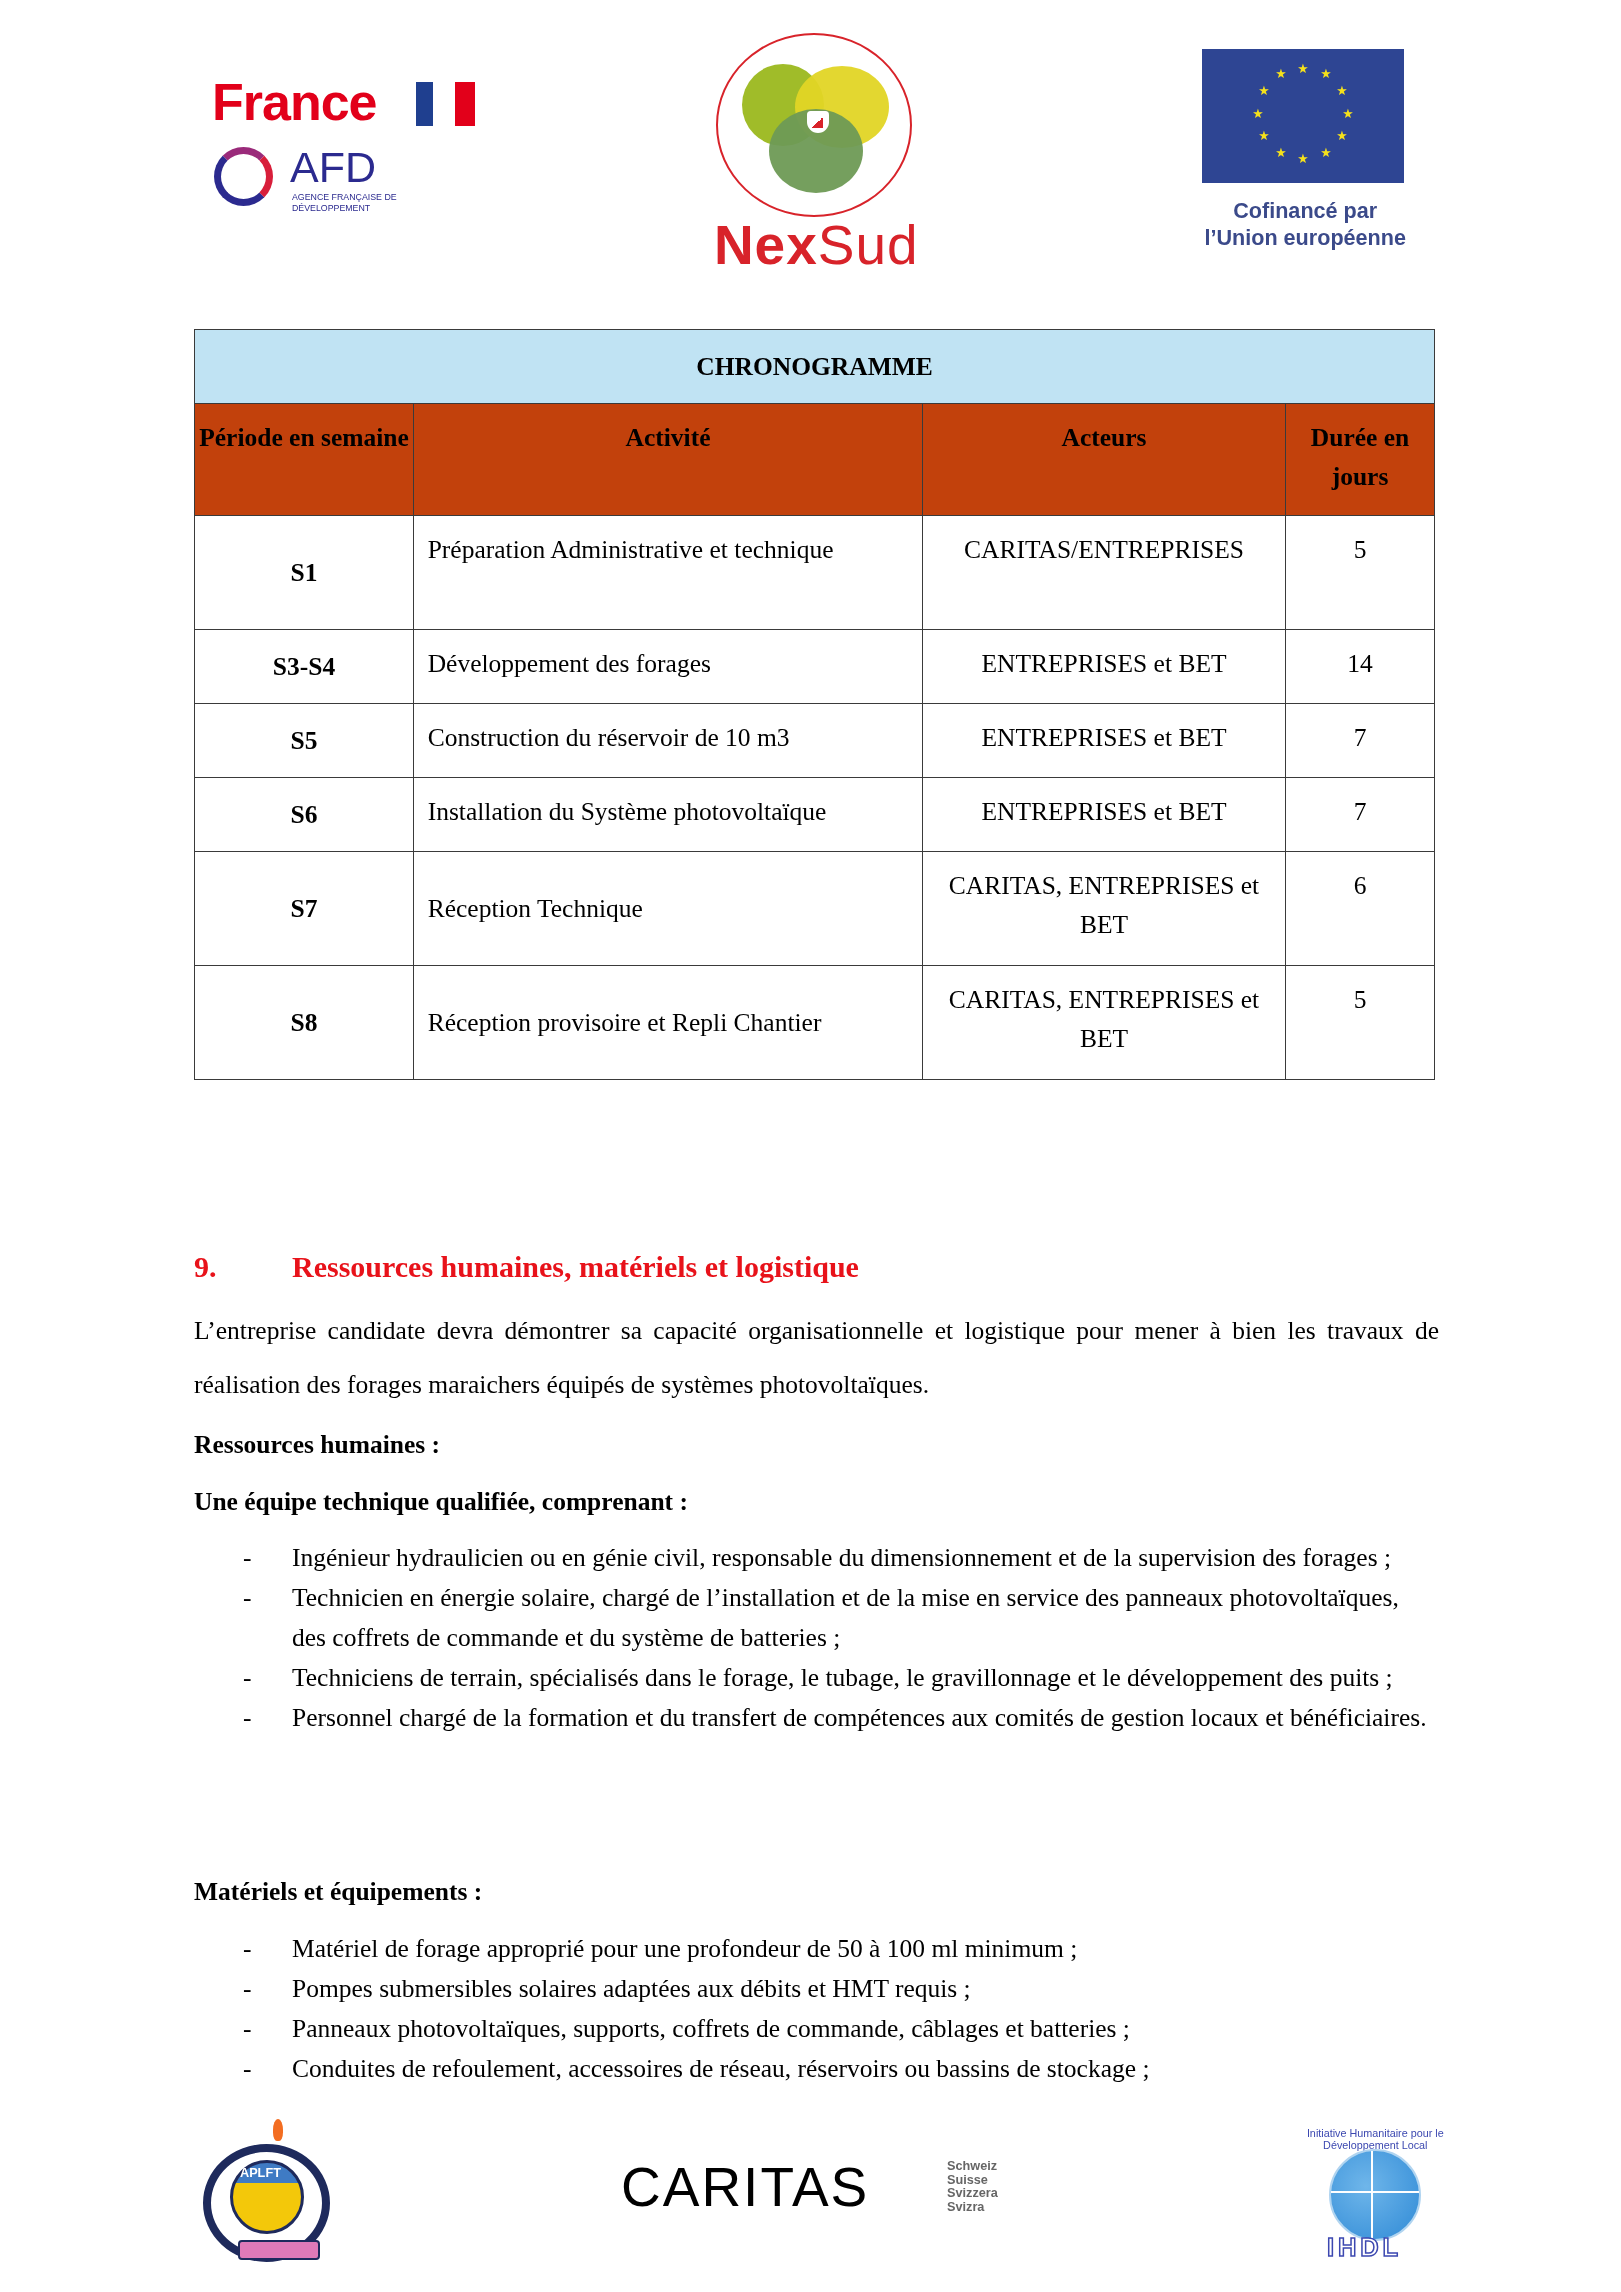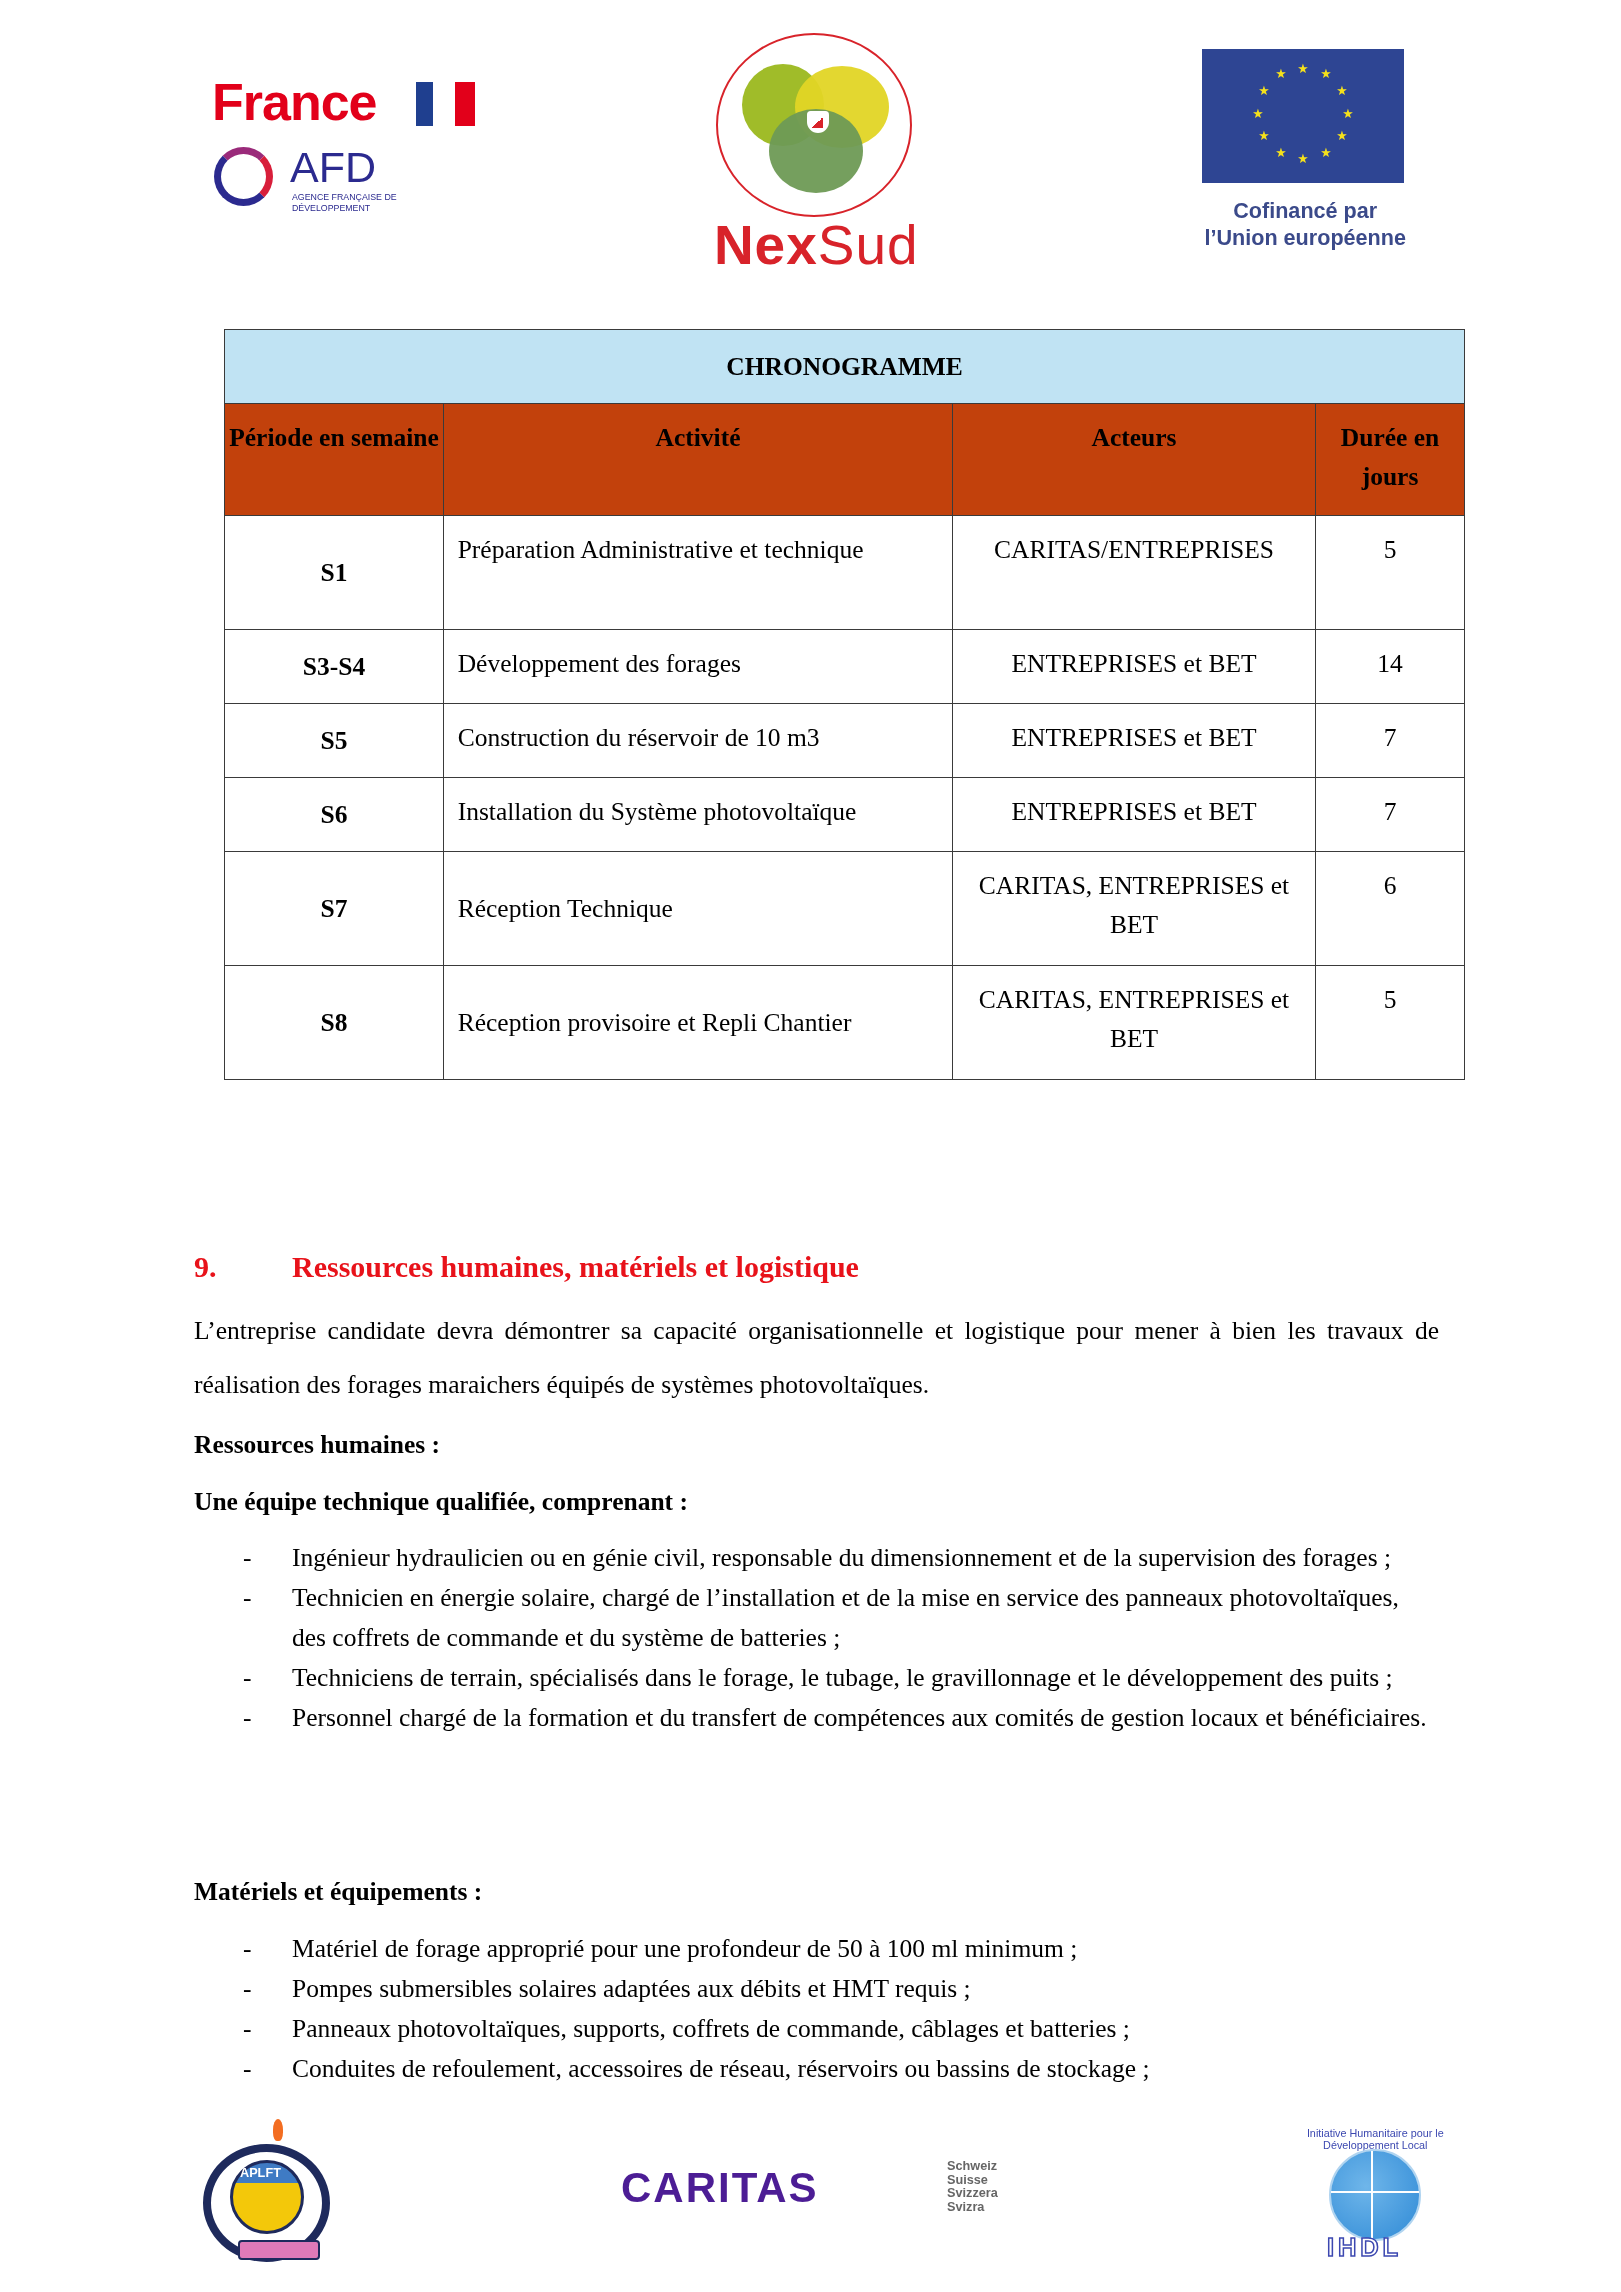--- a/index.html
+++ b/index.html
@@ -33,21 +33,21 @@
   .nex-word b { font-weight: bold; }
 
   .eu-logo { left: 1202px; top: 45px; width: 235px; height: 216px; }
   .eu-flag { position: absolute; left: 0; top: 3.9px; width: 202px; height: 134px; background: #2e4593; }
   .eu-star { position: absolute; color: #f5e11b; font-size: 12.7px; line-height: 12.7px; width: 13.7px; text-align: center; }
   .eu-caption { position: absolute; left: -7.8px; top: 153px; width: 222px; text-align: center;
                 font-family: "Liberation Sans", "DejaVu Sans", sans-serif; font-weight: bold; font-size: 21.6px;
                 color: #3b4a8a; line-height: 26.5px; }
 
   
-  .chrono { position: absolute; left: 194px; top: 329px; width: 1241px; border-collapse: collapse; table-layout: fixed; margin-left: 30px; }
+  .chrono { position: absolute; left: 194px; top: 329px; width: 1241px; border-collapse: collapse; table-layout: fixed; }
   .chrono td, .chrono th { border: 1.5px solid #3a3a3a; font-size: 25.5px; line-height: 39px; vertical-align: top; }
   .chrono .title-row th { background: #c0e3f3; height: 73px; font-weight: bold; vertical-align: middle; padding: 0; }
   .chrono .head-row th { background: #c2410c; height: 112px; font-weight: bold; text-align: center; vertical-align: top; padding-top: 13.7px; box-sizing: border-box; }
   .chrono .col-per { width: 219px; }
   .chrono .col-act { width: 509px; }
   .chrono .col-acteurs { width: 363px; }
   .chrono .col-dur { width: 149px; }
   .chrono td { padding-top: 13.7px; box-sizing: border-box; }
   .chrono td.per { font-weight: bold; text-align: center; vertical-align: middle; padding-top: 0; }
   .chrono td.act { padding-left: 13.7px; padding-right: 7.8px; }
@@ -69,22 +69,22 @@
   
   .aplft-logo { left: 193px; top: 2117px; width: 145px; height: 147px; }
   .aplft-outer { position: absolute; left: 9.8px; top: 27.4px; width: 127px; height: 118px; border-radius: 50%; border: 8.8px solid #1e2a5c; box-sizing: border-box; }
   .aplft-inner { position: absolute; left: 37px; top: 43px; width: 74px; height: 74px; border-radius: 50%; overflow: hidden;
                  background: linear-gradient(#3f7bc4 0 30%, #f3c80a 30% 100%); border: 3.9px solid #1e2a5c; box-sizing: border-box; }
   .aplft-text { position: absolute; left: 47px; top: 49px; font-family: "Liberation Sans", "DejaVu Sans", sans-serif; font-size: 12.7px; color: #fff; font-weight: bold; }
   .aplft-flame { position: absolute; left: 80px; top: 2px; width: 9.8px; height: 21.6px; background: #f36d21; border-radius: 50% 50% 40% 40%; }
   .aplft-ribbon { position: absolute; left: 45px; top: 123px; width: 82px; height: 19.6px; background: #e07ab8; border-radius: 3.9px; border: 2px solid #1e2a5c; box-sizing: border-box; }
 
   .caritas-logo { left: 621px; top: 2156px; width: 392px; height: 69px; }
-  .caritas-word { position: absolute; left: 0; top: 0; font-family: "Liberation Sans", "DejaVu Sans", sans-serif; font-weight: bold;
-                  font-size: 42px; color: #4c1d95; line-height: 63px; letter-spacing: 2px; }
+  .caritas-word { position: absolute; left: 0; top: 0; font-family: "Liberation Sans", "DejaVu Sans", sans-serif; font-weight: normal;
+                  font-size: 55px; color: #000000; line-height: 63px; letter-spacing: 2px; }
   .caritas-sub { position: absolute; left: 326px; top: 3.9px; font-family: "Liberation Sans", "DejaVu Sans", sans-serif; font-size: 12.7px;
                  line-height: 13.7px; color: #666; font-weight: bold; }
 
   .ihdl-logo { left: 1292px; top: 2125px; width: 167px; height: 137px; }
   .ihdl-globe { position: absolute; left: 37px; top: 23.5px; width: 92px; height: 92px; border-radius: 50%;
                 background: radial-gradient(circle at 40% 40%, #6fb6ea, #2f8ad6); border: 2px solid #b0d4f0; box-sizing: border-box; }
   .ihdl-globe:before { content: ""; position: absolute; left: 0; right: 0; top: 46%; height: 2px; background: #fff; }
   .ihdl-globe:after { content: ""; position: absolute; top: 0; bottom: 0; left: 46%; width: 2px; background: #fff; }
   .ihdl-arc { position: absolute; left: 9.8px; top: 2px; width: 147px; font-family: "Liberation Sans", "DejaVu Sans", sans-serif; font-size: 10.8px;
               color: #3c48b0; text-align: center; }

